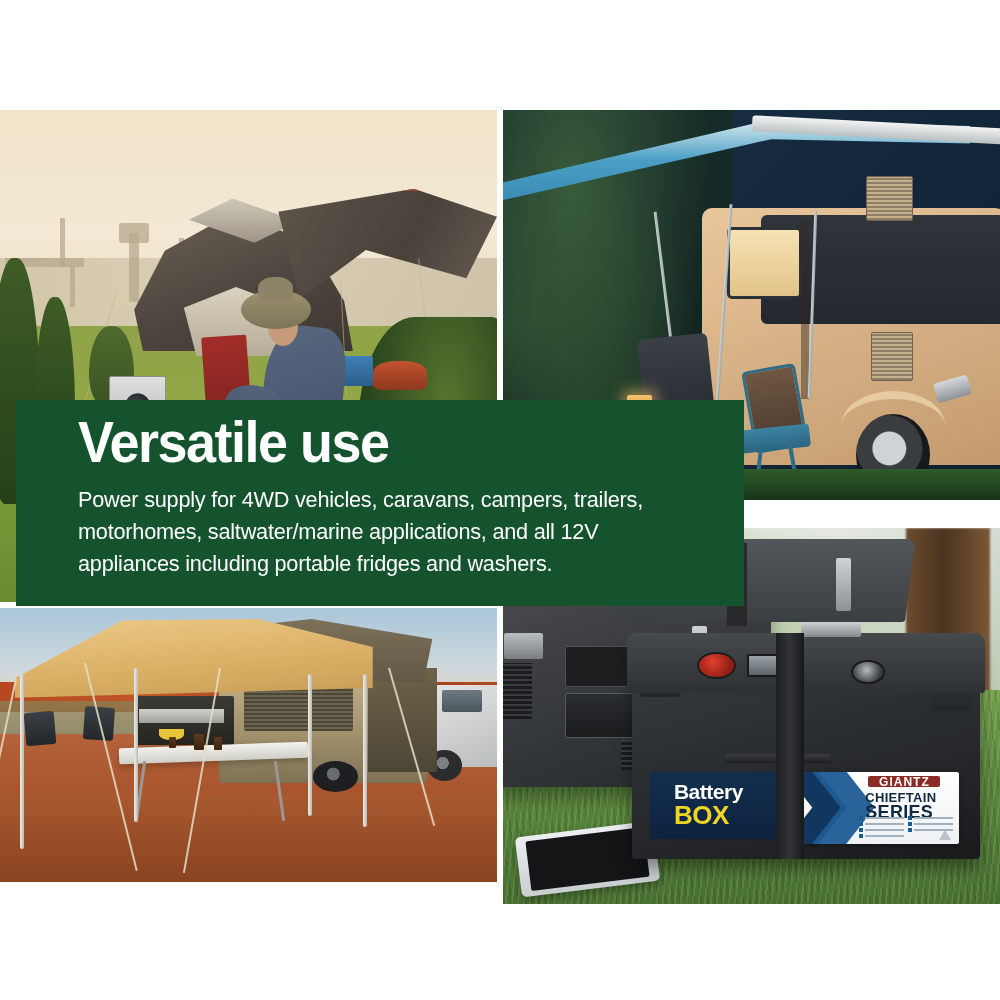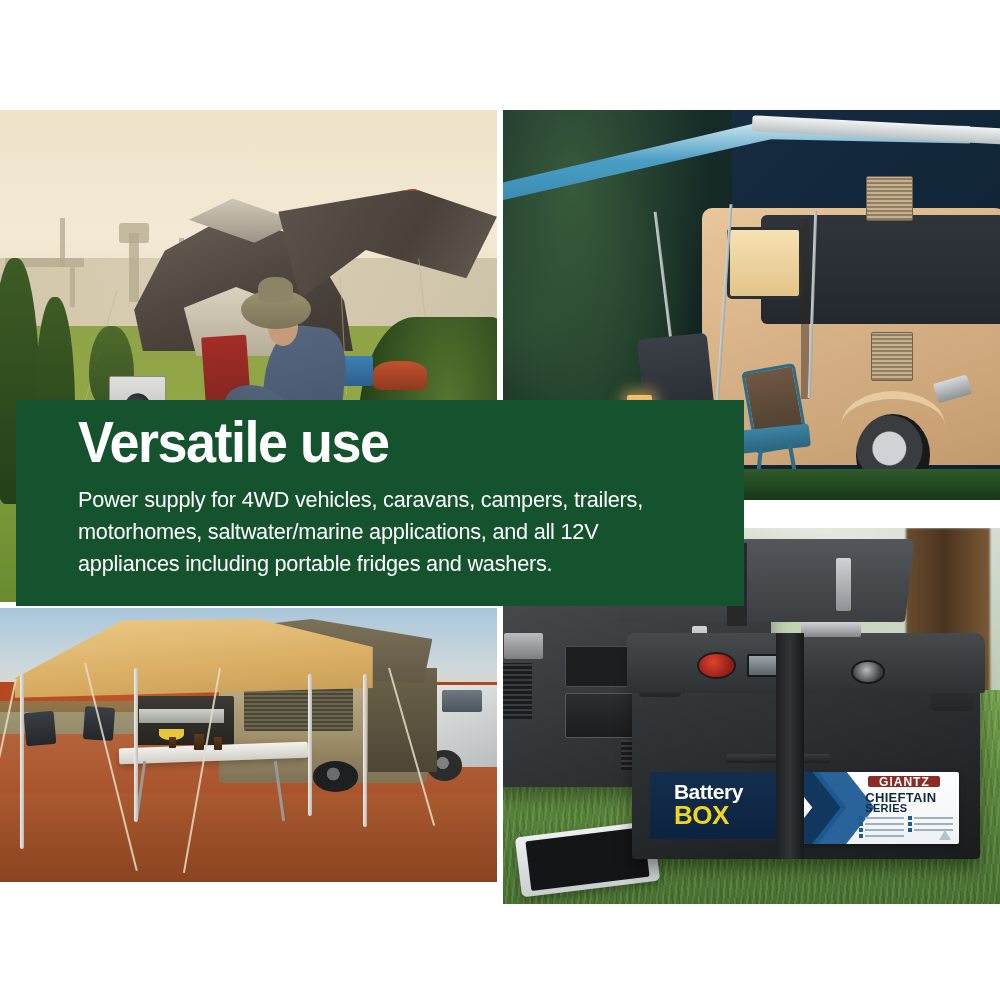--- a/index.html
+++ b/index.html
@@ -254,21 +254,21 @@
   .chev{position:absolute;left:-14%;top:-6%;width:42%;height:112%;
     background:#12375e;clip-path:polygon(0 0,52% 0,100% 50%,52% 100%,0 100%,48% 50%);}
   .chev2{position:absolute;left:4%;top:-6%;width:42%;height:112%;
     background:#1d5b93;clip-path:polygon(0 0,52% 0,100% 50%,52% 100%,0 100%,48% 50%);opacity:.95;}
   .giantz-brand{position:absolute;left:42%;top:6%;width:46%;height:16%;
     background:#8c2b24;border-radius:2px;display:flex;align-items:center;justify-content:center;}
   .giantz-brand span{color:#ffffff;font-size:12px;font-weight:bold;letter-spacing:1px;}
   .chief1{position:absolute;left:40%;top:26%;color:#10293f;font-weight:bold;
     font-size:13px;letter-spacing:.3px;}
   .chief2{position:absolute;left:40%;top:42%;color:#10293f;font-weight:bold;
-    font-size:11px;letter-spacing:.3px;}
+    font-size:18px;letter-spacing:.3px;}
   .bullets{position:absolute;left:36%;top:62%;width:60%;display:flex;gap:5%;}
   .bcol{width:48%;}
   .brow{display:flex;align-items:center;gap:2px;margin-bottom:2px;}
   .btick{width:4px;height:4px;background:#1d5b93;flex:none;}
   .bline{height:2px;background:#9fb0be;flex:1;}
   .recyc{position:absolute;right:5%;bottom:5%;width:0;height:0;
     border-left:6px solid transparent;border-right:6px solid transparent;
     border-bottom:10px solid #b9c2c8;}
 
   

